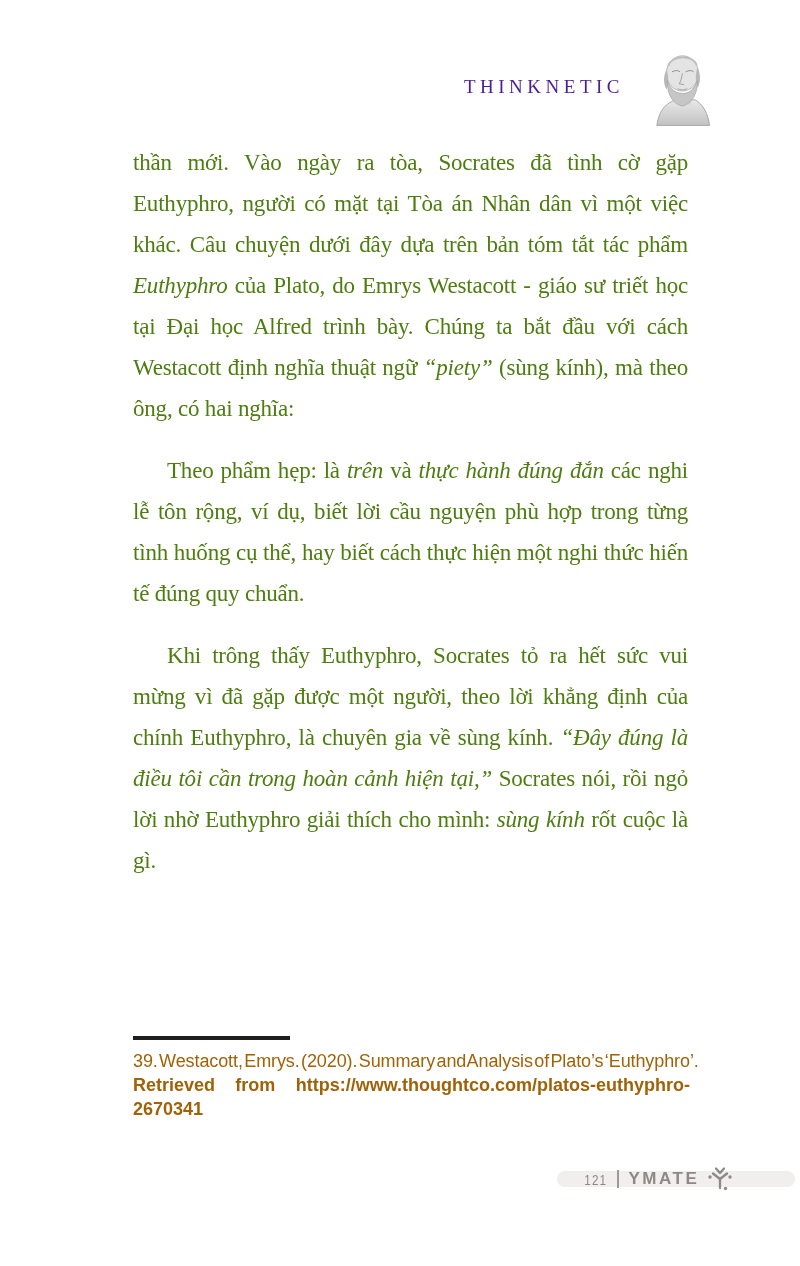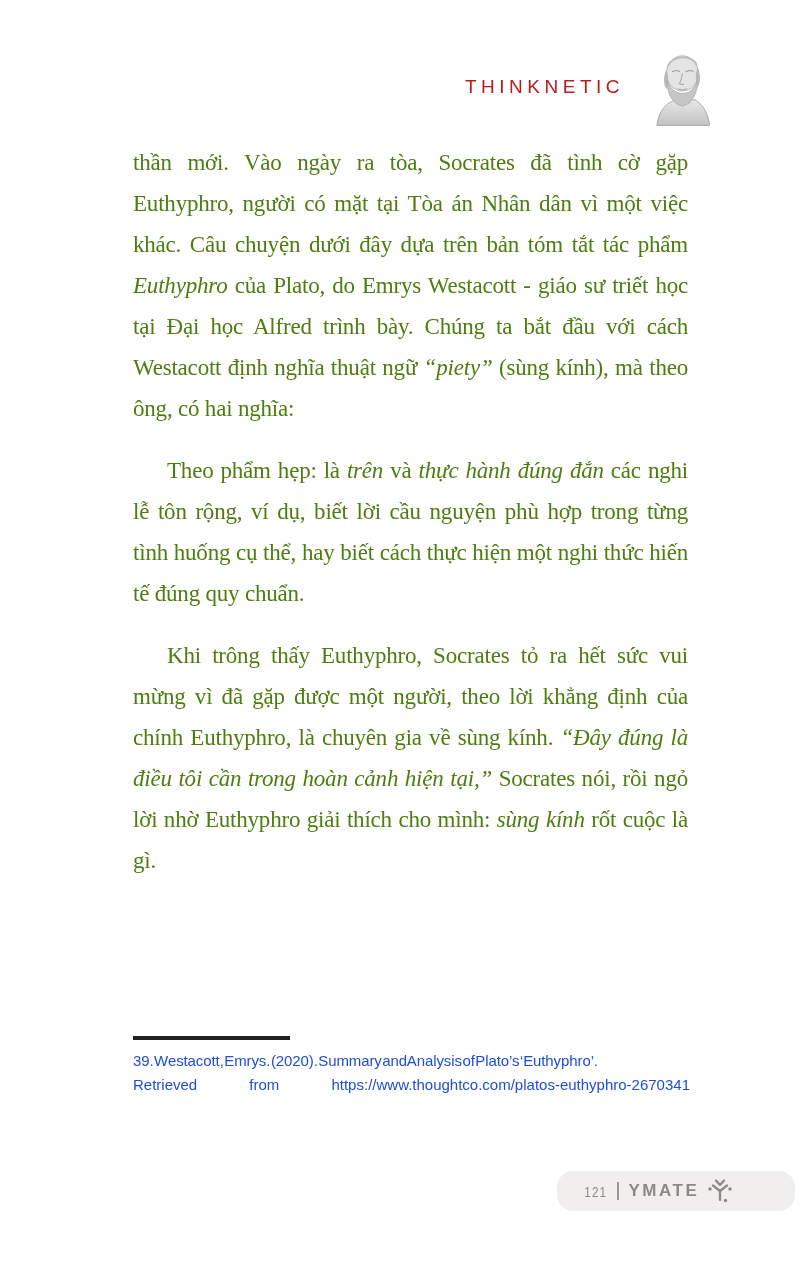--- a/index.html
+++ b/index.html
@@ -11,55 +11,55 @@
     overflow:hidden;
     font-family:"Liberation Serif","DejaVu Serif",serif;
   }
 
   
   .page-header {
     position:absolute; top:46px; right:84px;
     display:flex; align-items:center; gap:20px;
   }
   .brand-title {
-    font-family:Liberation Sans, sans-serif;
+    font-family:Liberation Serif, serif;
     font-size:19px; letter-spacing:4.5px; font-weight:400;
-    color:#b91c1c;
+    color:#4c1d95;
   }
   .portrait { display:block; width:72px; height:82px; }
 
   
   .body-text {
     position:absolute; top:142px; left:133px; width:555px;
     font-size:23px; line-height:41px; letter-spacing:-0.2px;
     color:#4d7c0f; text-align:justify;
   }
   .body-text p { margin:0 0 21px 0; }
   .body-text p.indent { text-indent:34px; }
   .it { font-style:italic; }
   sup.fn-ref { font-size:0.6em; vertical-align:super; line-height:0; }
 
   
   .footnote {
     position:absolute; top:1036px; left:133px; width:557px;
     font-family:"Liberation Sans","DejaVu Sans",sans-serif;
-    font-size:15px; line-height:24px; color:#1d4ed8;
+    font-size:18px; line-height:24px; color:#a16207;
   }
   .footnote-rule {
     width:157px; height:4px; background:#1f1f1f; margin-bottom:9px;
   }
   .fn-line-1 { white-space:nowrap; word-spacing:-3.5px; letter-spacing:-0.1px; }
-  .fn-line-2 { text-align:justify; text-align-last:justify; }
+  .fn-line-2 { text-align:justify; text-align-last:justify;font-weight:bold; }
   .fn-line-3 { text-align:left; }
 
   
   .page-footer { position:absolute; top:1171px; left:557px; }
   .footer-pill {
     display:flex; align-items:center;
-    width:238px; height:40px; border-radius:16px;
+    width:238px; height:16px; border-radius:16px;
     background:#f0efed; padding:0 12px 0 24px;
     font-family:"Liberation Sans","DejaVu Sans",sans-serif;
     color:#8e8984;
   }
   .page-num {
     font-size:15px; letter-spacing:1.5px; font-weight:400;
     transform:scaleX(0.78); transform-origin:center;
   }
   .footer-sep {
     width:2px; height:18px; background:#8e8984; opacity:.85;

